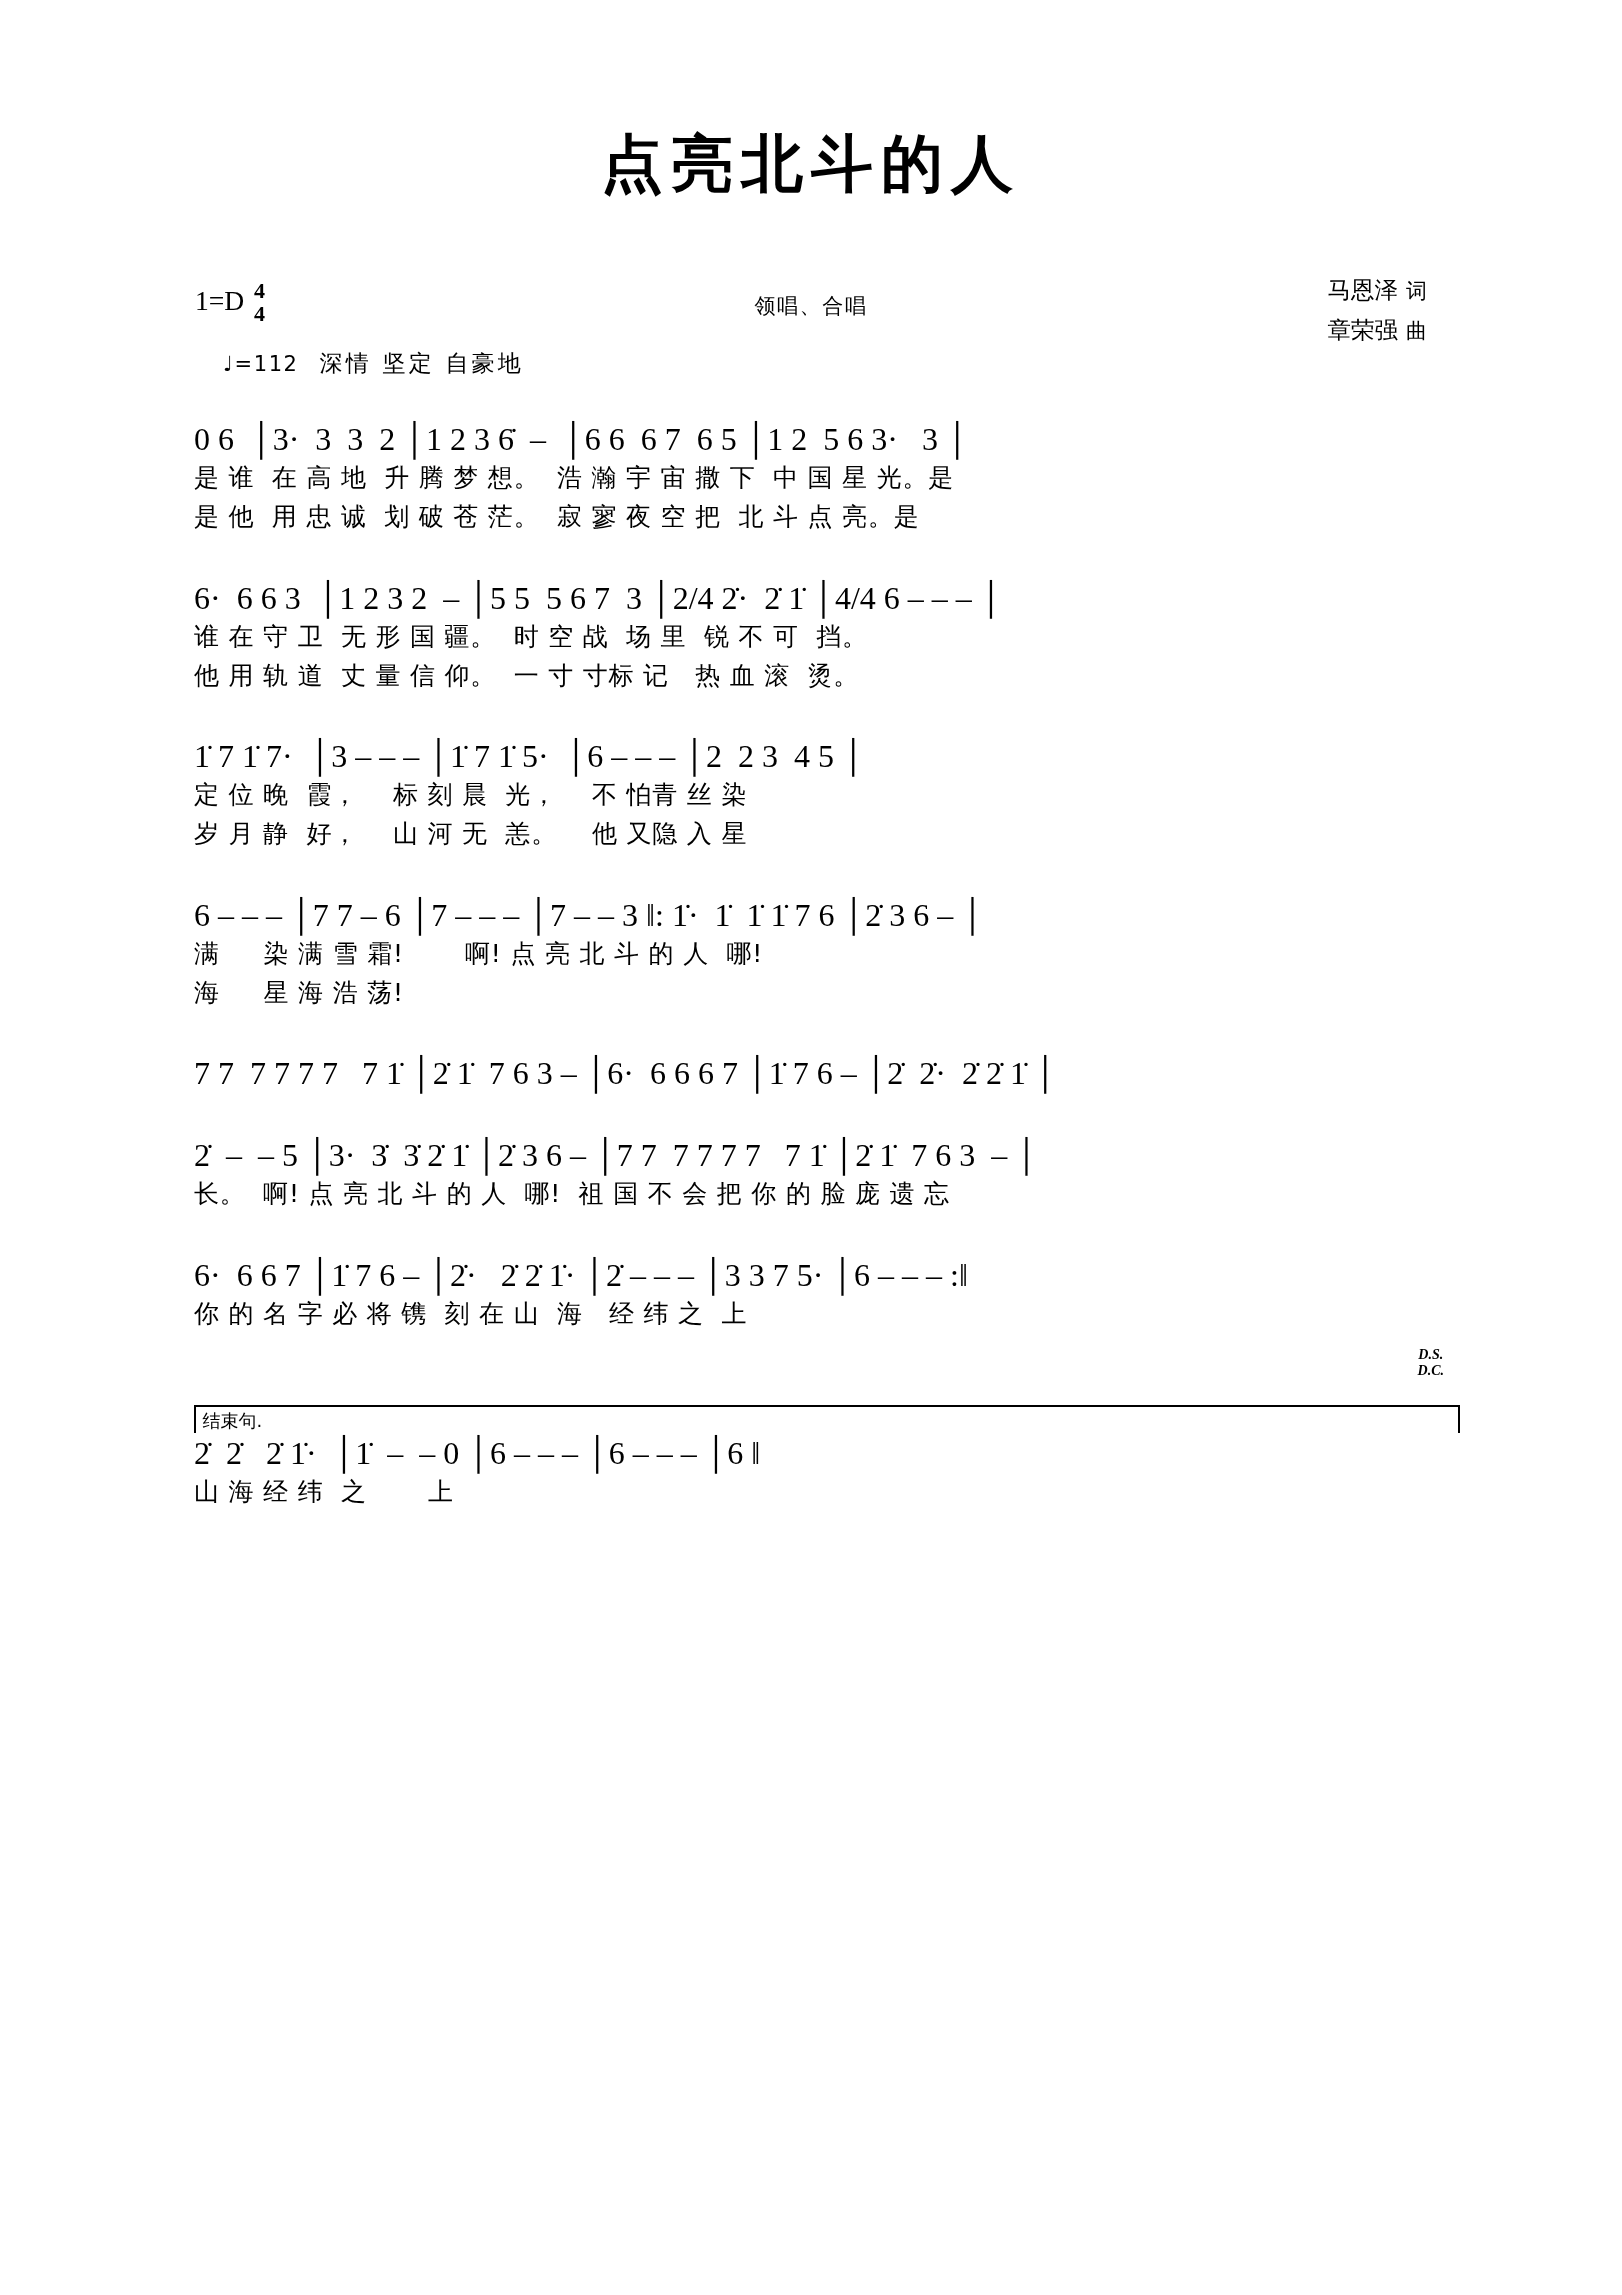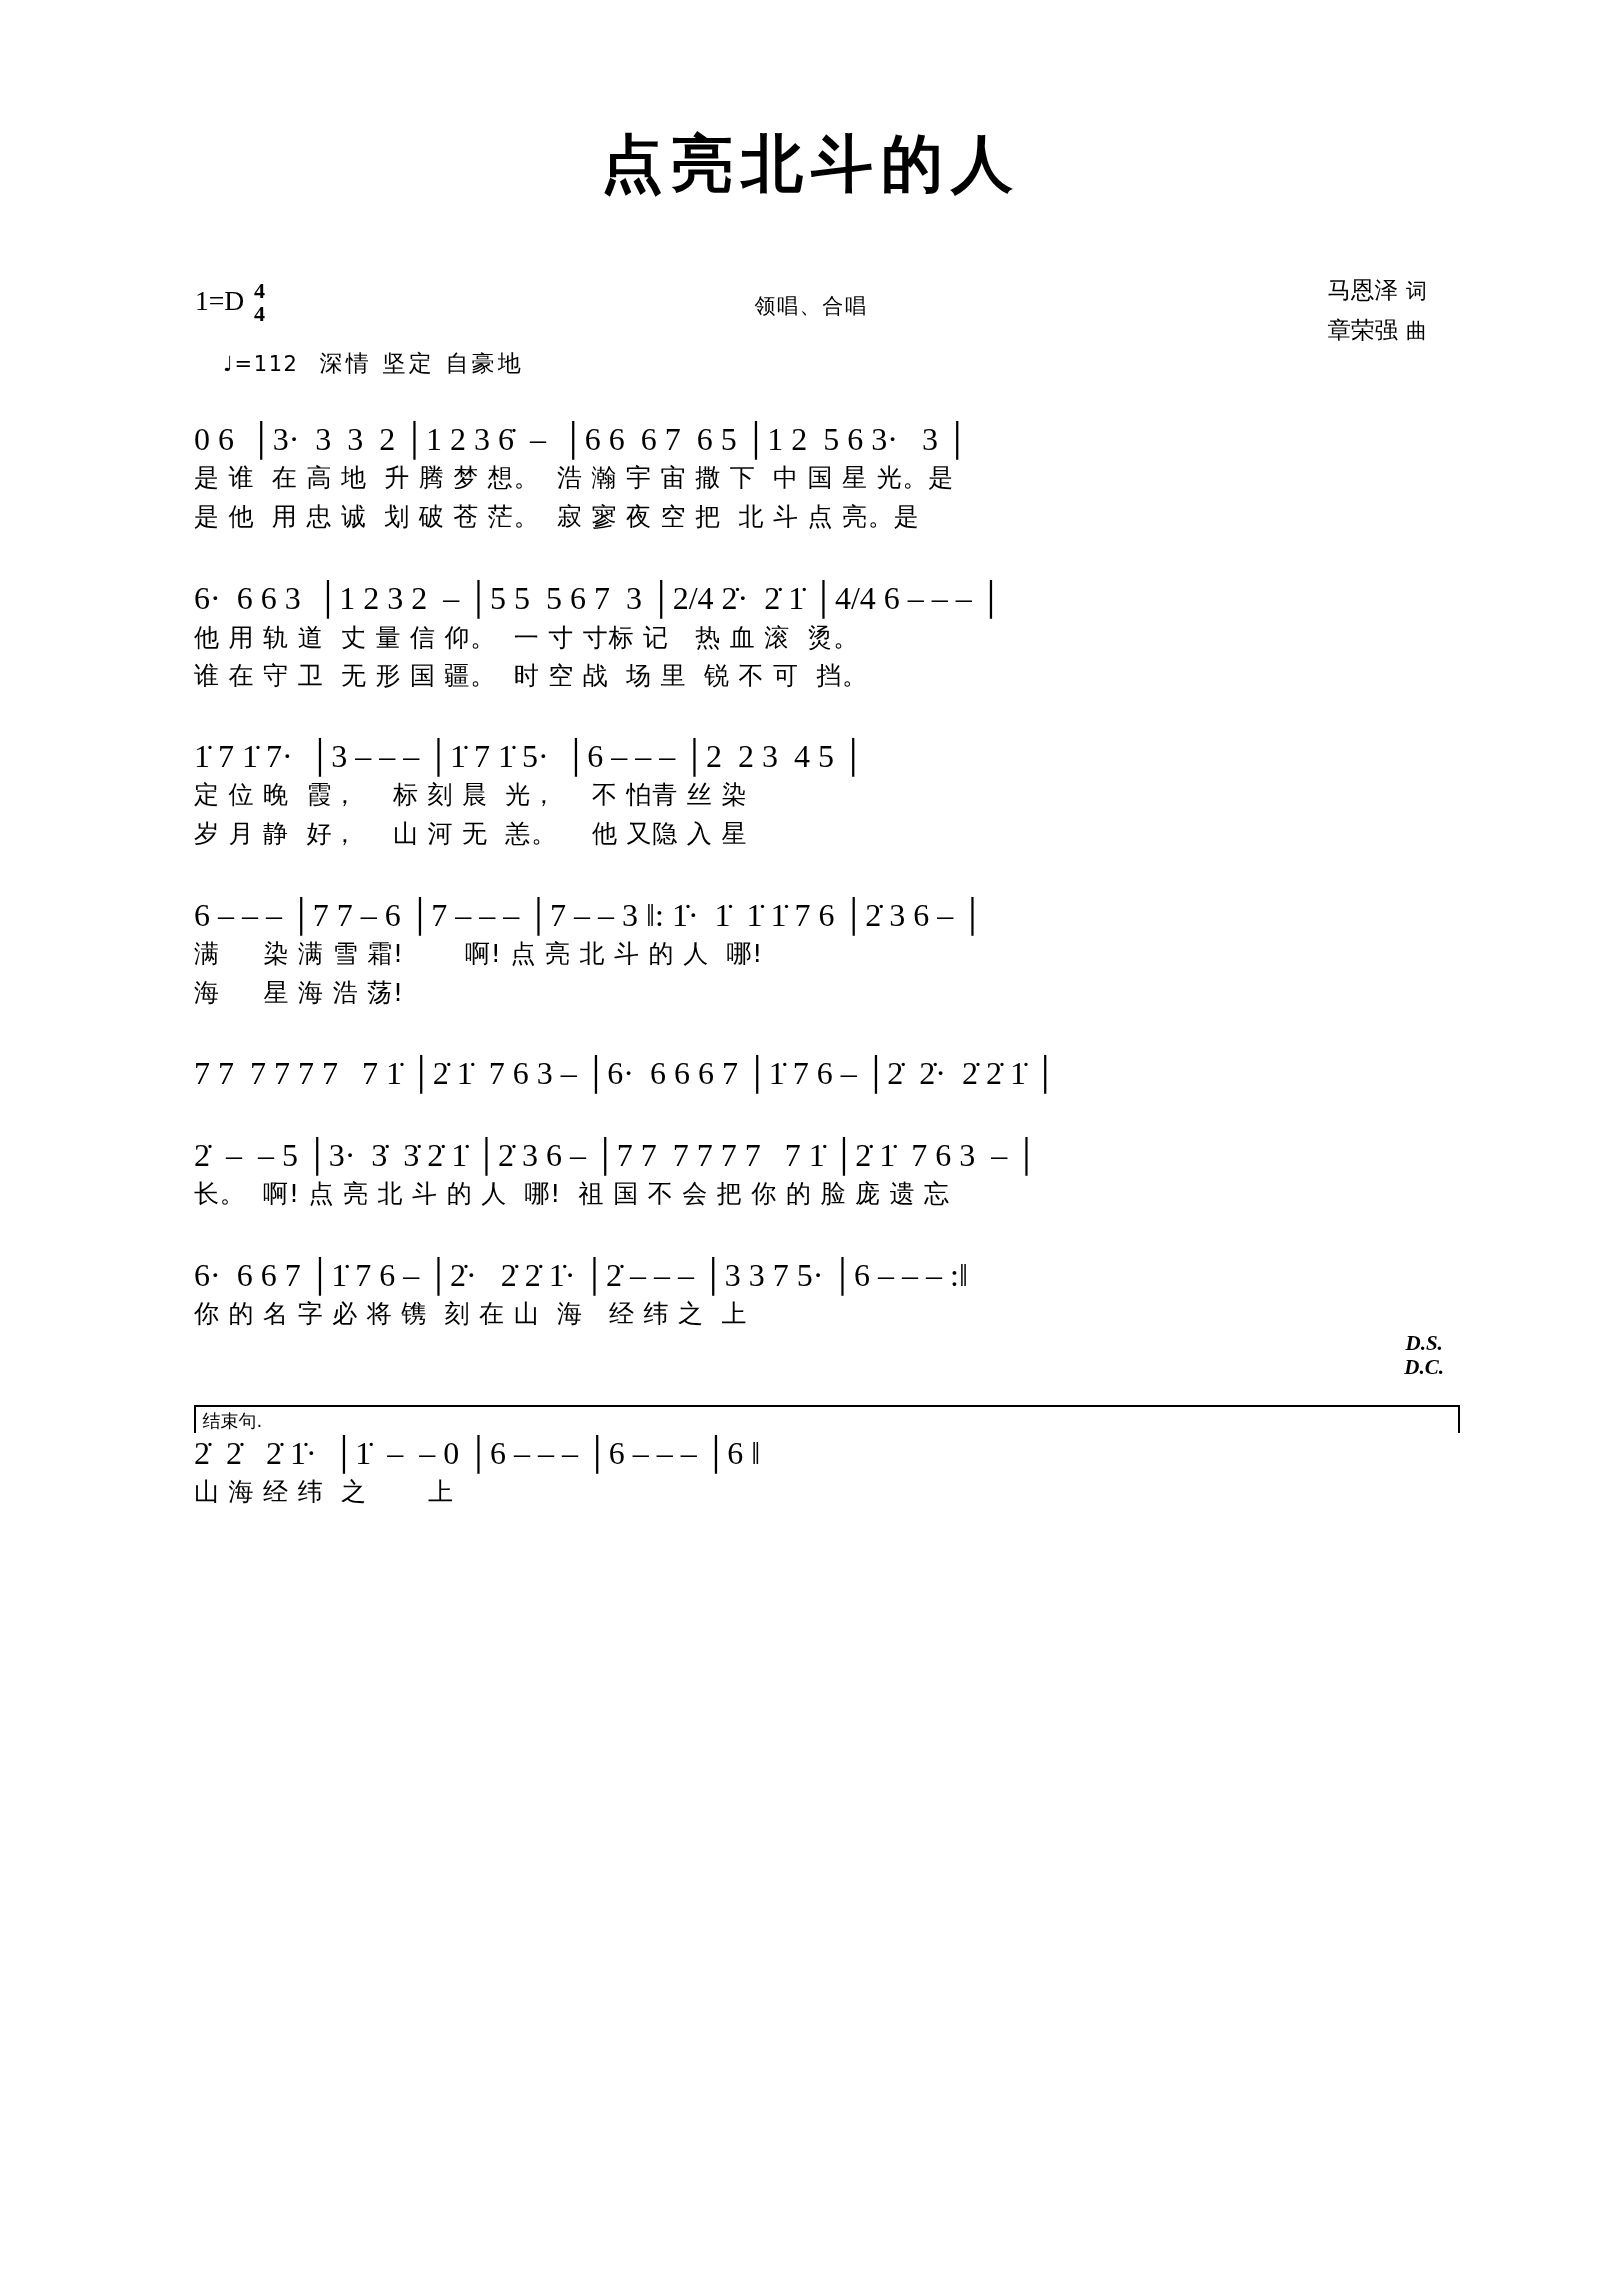--- a/index.html
+++ b/index.html
@@ -134,21 +134,21 @@
     font-family: "DejaVu Sans", sans-serif;
     font-size: 18px;
   }
   .ds-mark {
     position: absolute;
     right: 32px;
     bottom: -47px;
     font-family: "Liberation Serif", serif;
     font-style: italic;
     font-weight: bold;
-    font-size: 21px;
+    font-size: 14px;
     text-align: center;
     line-height: 1.15;
   }
 </style>
 </head>
 <body>
 
 <div class="sheet">
 
   <div class="title">点亮北斗的人</div>
@@ -179,22 +179,22 @@
   </div>
 
   <div class="system">
     <div class="notes">0 6  │3·  3  3  2 │1 2 3 6̇  –  │6 6  6 7  6 5 │1 2  5 6 3·   3 │</div>
     <div class="lyric">是 谁  在 高 地  升 腾 梦 想。  浩 瀚 宇 宙 撒 下  中 国 星 光。是</div>
     <div class="lyric second">是 他  用 忠 诚  划 破 苍 茫。  寂 寥 夜 空 把  北 斗 点 亮。是</div>
   </div>
 
   <div class="system">
     <div class="notes">6·  6 6 3  │1 2 3 2  – │5 5  5 6 7  3 │2/4 2̇·  2̇ 1̇ │4/4 6 – – – │</div>
+    <div class="lyric">谁 在 守 卫  无 形 国 疆。  时 空 战  场 里  锐 不 可  挡。</div>
     <div class="lyric second">他 用 轨 道  丈 量 信 仰。  一 寸 寸标 记   热 血 滚  烫。</div>
-    <div class="lyric">谁 在 守 卫  无 形 国 疆。  时 空 战  场 里  锐 不 可  挡。</div>
   </div>
 
   <div class="system">
     <div class="notes">1̇ 7 1̇ 7·  │3 – – – │1̇ 7 1̇ 5·  │6 – – – │2  2 3  4 5 │</div>
     <div class="lyric">定 位 晚  霞，    标 刻 晨  光，    不 怕青 丝 染</div>
     <div class="lyric second">岁 月 静  好，    山 河 无  恙。    他 又隐 入 星</div>
   </div>
 
   <div class="system">
     <div class="notes">6 – – – │7 7 – 6 │7 – – – │7 – – 3 ‖: 1̇·  1̇  1̇ 1̇ 7 6 │2̇ 3 6 – │</div>

